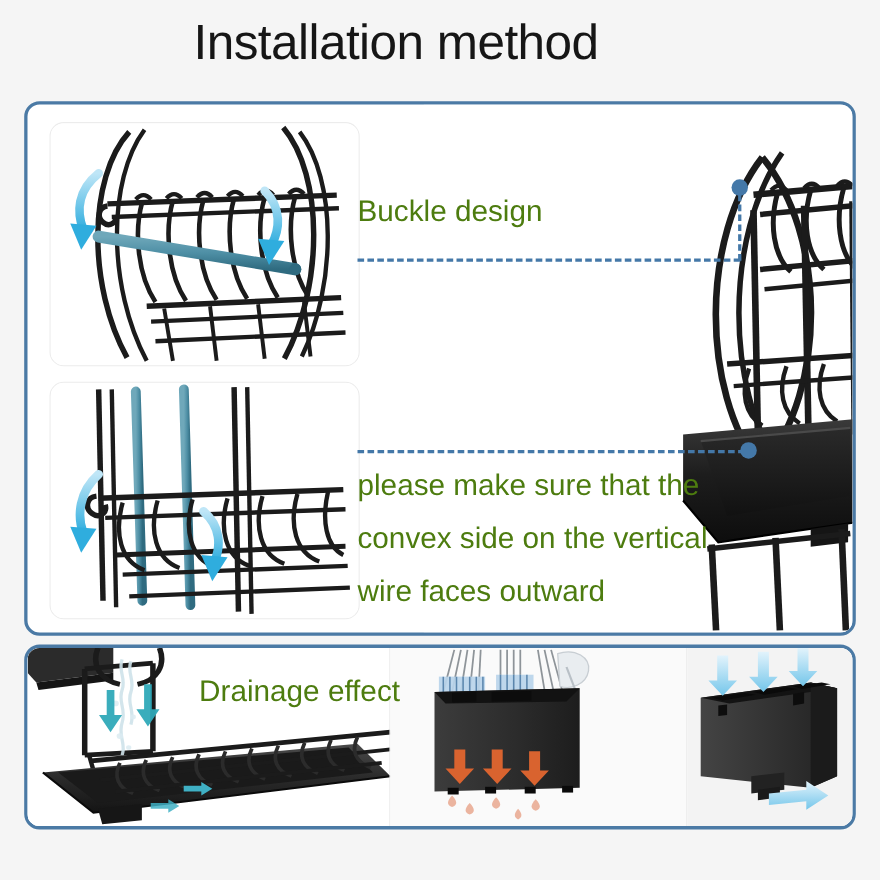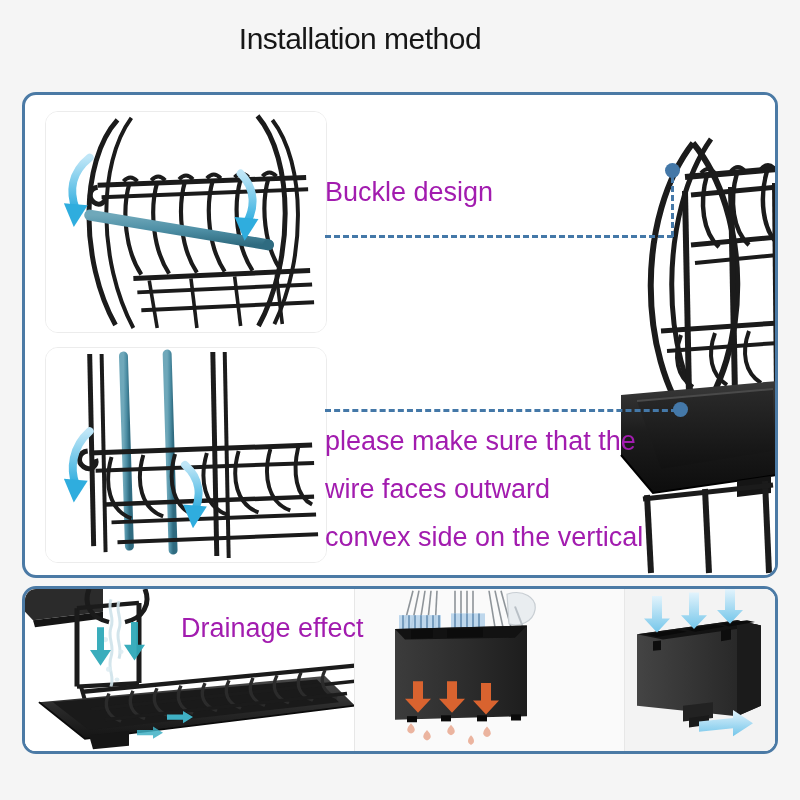--- a/index.html
+++ b/index.html
@@ -8,21 +8,21 @@
     background: #f5f5f5;
     font-family: "Liberation Sans", sans-serif;
     overflow: hidden;
   }
   #stage { position: relative; width: 800px; height: 800px; }
 
   
   .page-title {
     position: absolute; left: 0; top: 13px; width: 720px;
     text-align: center;
-    font-size: 30px; line-height: 52px;
+    font-size: 45px; line-height: 52px;
     font-weight: 400; color: #161616;
     letter-spacing: -0.5px;
   }
 
   
   .blue-panel {
     position: absolute;
     border: 3px solid #4b7aa5;
     border-radius: 14px;
     background: #ffffff;
@@ -42,21 +42,21 @@
   #card-buckle { left: 20px; top: 16px;  width: 282px; height: 222px; }
   #card-convex { left: 20px; top: 252px; width: 282px; height: 216px; }
 
   
   .scene { position: absolute; inset: 0; }
   .scene svg { display: block; width: 100%; height: 100%; }
 
   
   .callout {
     position: absolute;
-    color: #a21caf;
+    color: #4d7c0f;
     font-size: 27px;
     line-height: 38px;
     white-space: nowrap;
   }
   .dot {
     position: absolute; width: 15px; height: 15px;
     border-radius: 50%; background: #4478a8;
   }
   .dash-h {
     position: absolute; height: 0;
@@ -279,22 +279,22 @@
       <span class="dash-h" style="left:300px;top:140px;width:348px;"></span>
       <span class="dash-v" style="left:646px;top:82px;height:60px;"></span>
       <span class="dot" style="left:640px;top:68px;"></span>
     </div>
 
     <div style="position:absolute;left:0;top:0;width:100%;height:100%;padding-left:28px;">
       <span class="dash-h" style="left:300px;top:314px;width:352px;"></span>
       <span class="dot" style="left:648px;top:307px;"></span>
       <div class="callout" id="txt-convex-inner" style="left:300px;top:322px;white-space:normal;width:372px;line-height:48px;">
         <div>please make sure that the</div>
+        <div>convex side on the vertical</div>
         <div>wire faces outward</div>
-        <div>convex side on the vertical</div>
       </div>
     </div>
 
   </div>
 
   <div class="blue-panel" id="panel-bottom">
 
     <div class="sub-photo" id="sub-drain">
       <div class="scene">
         <svg viewBox="0 0 330 186" preserveAspectRatio="none">

